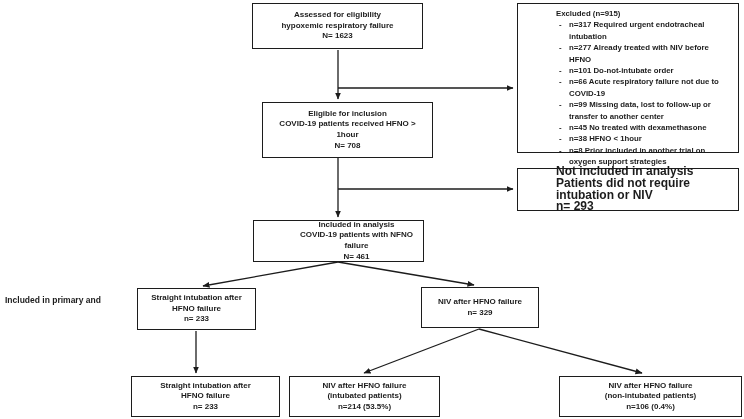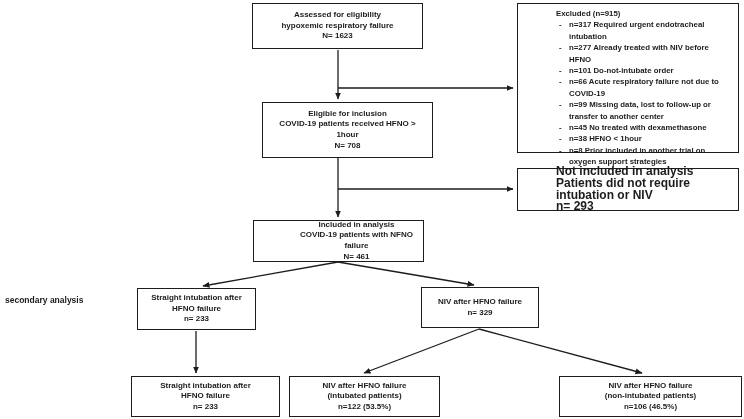--- a/index.html
+++ b/index.html
@@ -130,27 +130,27 @@
 
   <div class="box b-straight2">
     <div>Straight intubation after</div>
     <div>HFNO failure</div>
     <div>n= 233</div>
   </div>
 
   <div class="box b-nivint">
     <div>NIV after HFNO failure</div>
     <div>(intubated patients)</div>
-    <div>n=122 (53.5%)</div>
+    <div>n=214 (53.5%)</div>
   </div>
 
   <div class="box b-nivnon">
     <div>NIV after HFNO failure</div>
     <div>(non-intubated patients)</div>
-    <div>n=106 (46.5%)</div>
+    <div>n=106 (0.4%)</div>
   </div>
 
   <div class="sidelabel sl-primary">
-    <div>secondary analysis</div>
+    <div>Included in primary and</div>
   </div>
 
 
 </div>
 
 </body></html>

